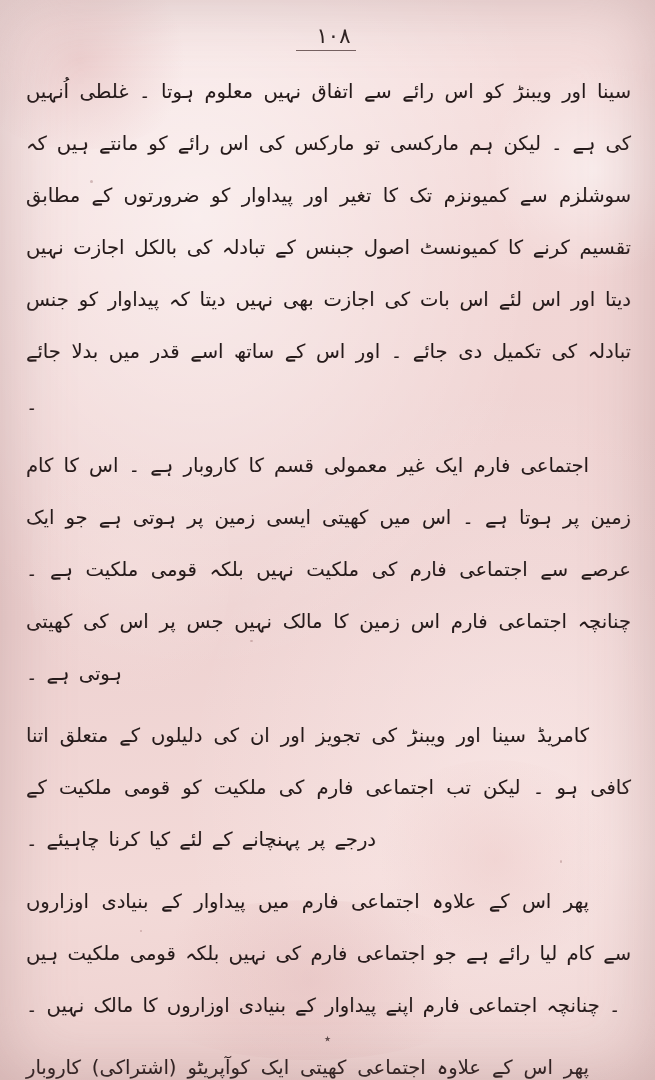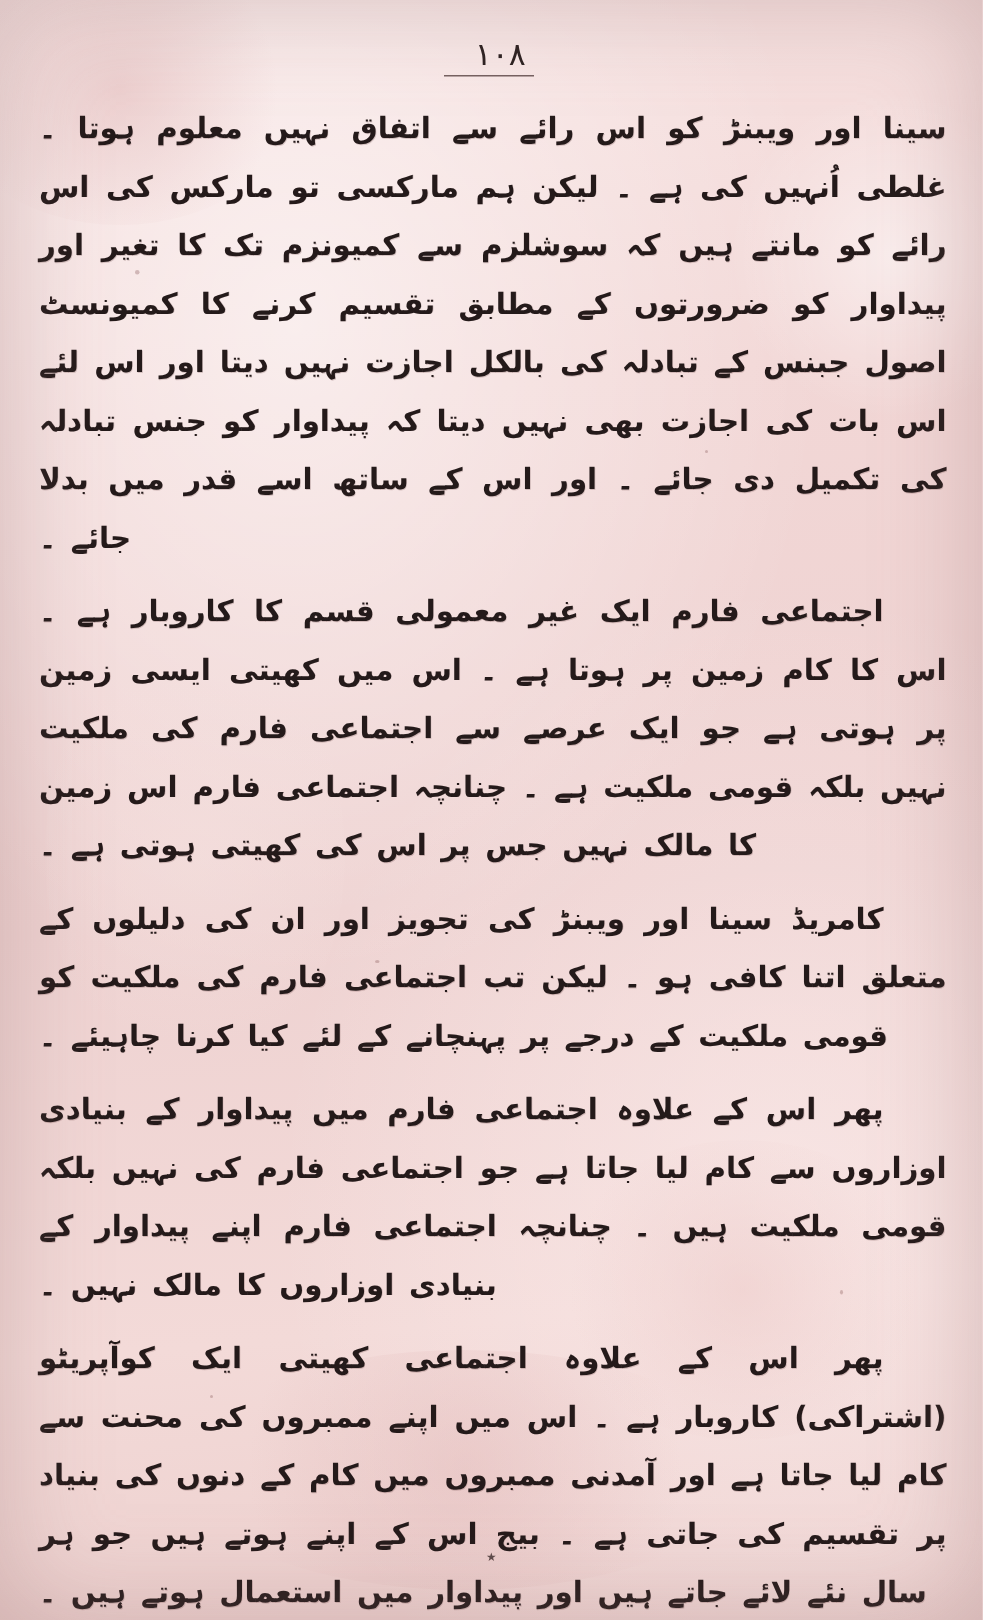--- a/index.html
+++ b/index.html
@@ -79,26 +79,25 @@
     text-align: right;
   }
 
   .para {
     margin: 0 0 10px 0;
     direction: rtl;
     text-align: justify;
     text-align-last: right;
     font-family: "DejaVu Sans", sans-serif;
     font-size: 19.5px;
-    line-height: 39px;
+    line-height: 52px;
     color: #241a1a;
     letter-spacing: 0.2px;
     word-spacing: 3px;
     text-shadow: 0.4px 0.4px 0 rgba(80,40,40,0.20);
-    font-weight: bold;
   }
   .para.indent { text-indent: 42px; }
   .para.last-left   { text-align-last: left; }
 
   .footer-mark {
     position: absolute;
     bottom: 34px;
     left: 0;
     right: 0;
     text-align: center;
@@ -132,20 +131,20 @@
   <div class="speck" style="left:560px; top:860px; width:2px; height:3px;"></div>
   <div class="speck" style="left:140px; top:930px; width:2px; height:2px;"></div>
 
   <div class="page-number">١٠٨</div>
   <div class="page-number-rule"></div>
 
   <div class="content">
     <p class="para last-left">سینا اور ویبنڑ کو اس رائے سے اتفاق نہیں معلوم ہوتا ۔ غلطی اُنہیں کی ہے ۔ لیکن ہم مارکسی تو مارکس کی اس رائے کو مانتے ہیں کہ سوشلزم سے کمیونزم تک کا تغیر اور پیداوار کو ضرورتوں کے مطابق تقسیم کرنے کا کمیونسٹ اصول جبنس کے تبادلہ کی بالکل اجازت نہیں دیتا اور اس لئے اس بات کی اجازت بھی نہیں دیتا کہ پیداوار کو جنس تبادلہ کی تکمیل دی جائے ۔ اور اس کے ساتھ اسے قدر میں بدلا جائے ۔</p>
     <p class="para indent last-left">اجتماعی فارم ایک غیر معمولی قسم کا کاروبار ہے ۔ اس کا کام زمین پر ہوتا ہے ۔ اس میں کھیتی ایسی زمین پر ہوتی ہے جو ایک عرصے سے اجتماعی فارم کی ملکیت نہیں بلکہ قومی ملکیت ہے ۔ چنانچہ اجتماعی فارم اس زمین کا مالک نہیں جس پر اس کی کھیتی ہوتی ہے ۔</p>
     <p class="para indent last-left">کامریڈ سینا اور ویبنڑ کی تجویز اور ان کی دلیلوں کے متعلق اتنا کافی ہو ۔ لیکن تب اجتماعی فارم کی ملکیت کو قومی ملکیت کے درجے پر پہنچانے کے لئے کیا کرنا چاہیئے ۔</p>
-    <p class="para indent last-left">پھر اس کے علاوہ اجتماعی فارم میں پیداوار کے بنیادی اوزاروں سے کام لیا جاتا ہے جو اجتماعی فارم کی نہیں بلکہ قومی ملکیت ہیں ۔ چنانچہ اجتماعی فارم اپنے پیداوار کے بنیادی اوزاروں کا مالک نہیں ۔</p>
+    <p class="para indent last-left">پھر اس کے علاوہ اجتماعی فارم میں پیداوار کے بنیادی اوزاروں سے کام لیا رائے ہے جو اجتماعی فارم کی نہیں بلکہ قومی ملکیت ہیں ۔ چنانچہ اجتماعی فارم اپنے پیداوار کے بنیادی اوزاروں کا مالک نہیں ۔</p>
     <p class="para indent last-left">پھر اس کے علاوہ اجتماعی کھیتی ایک کوآپریٹو (اشتراکی) کاروبار ہے ۔ اس میں اپنے ممبروں کی محنت سے کام لیا جاتا ہے اور آمدنی ممبروں میں کام کے دنوں کی بنیاد پر تقسیم کی جاتی ہے ۔ بیج اس کے اپنے ہوتے ہیں جو ہر سال نئے لائے جاتے ہیں اور پیداوار میں استعمال ہوتے ہیں ۔</p>
   </div>
 
   <div class="footer-mark">٭</div>
 
   <div class="vignette"></div>
 </div>
 
 </body></html>

